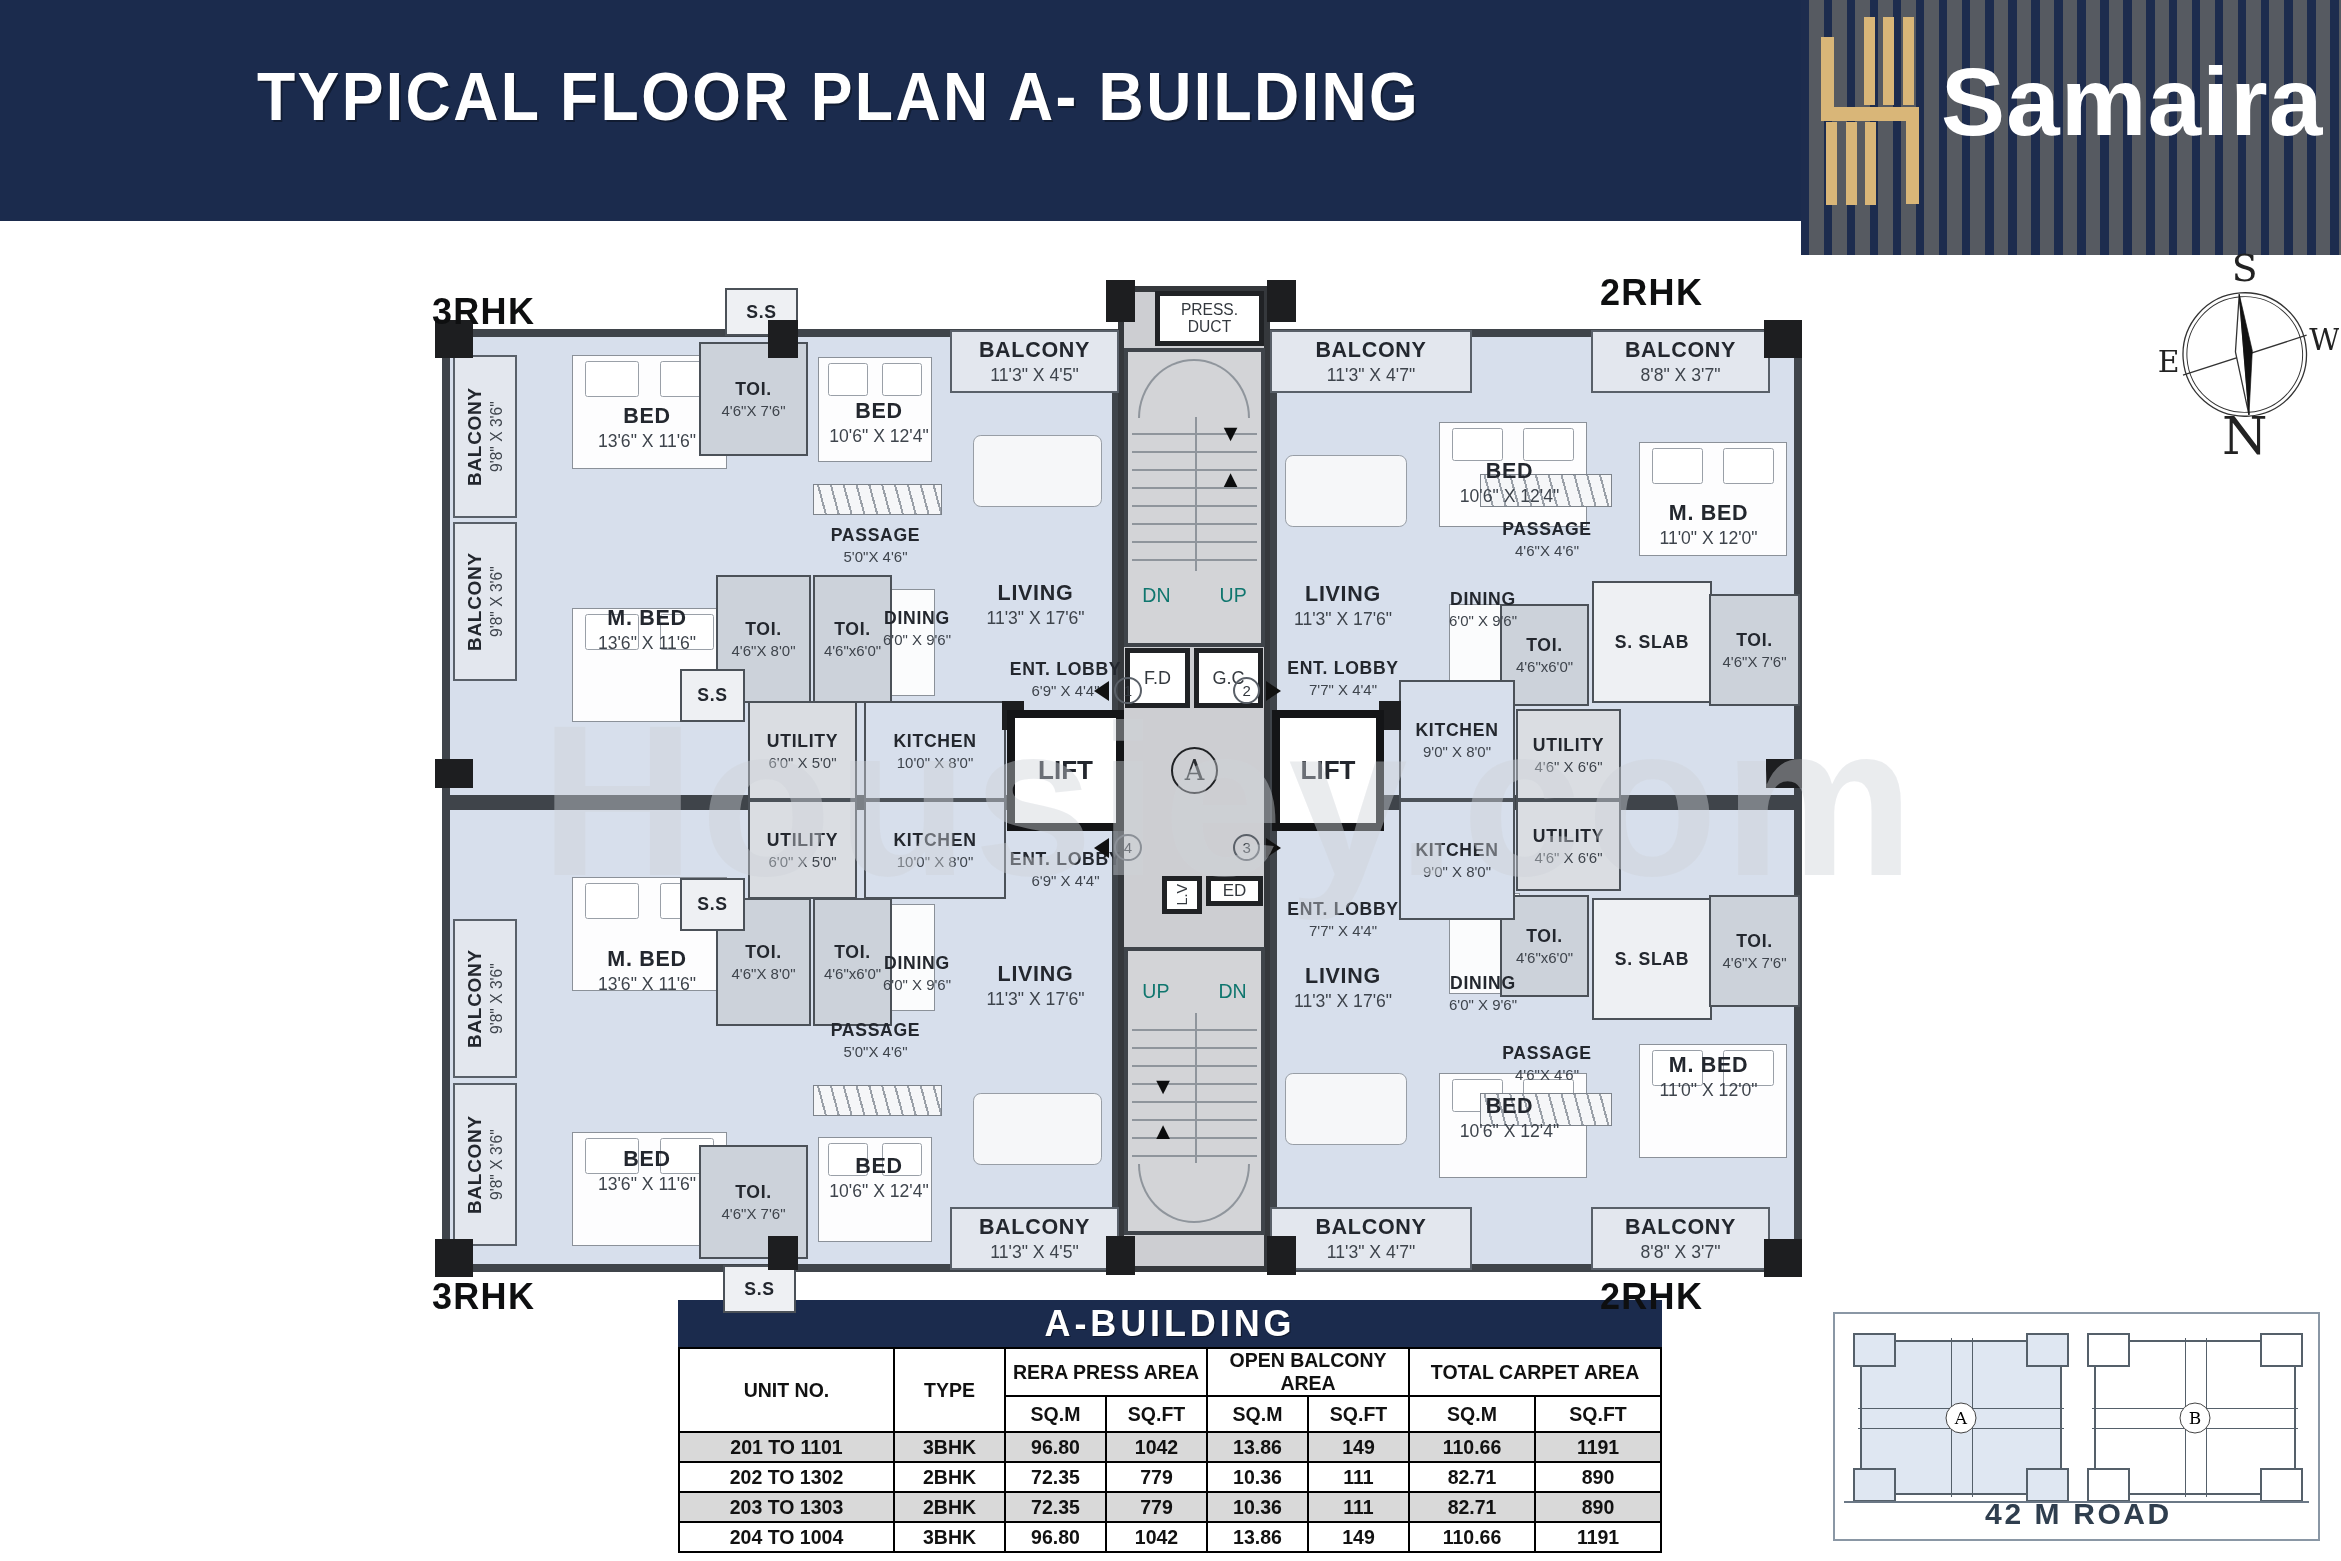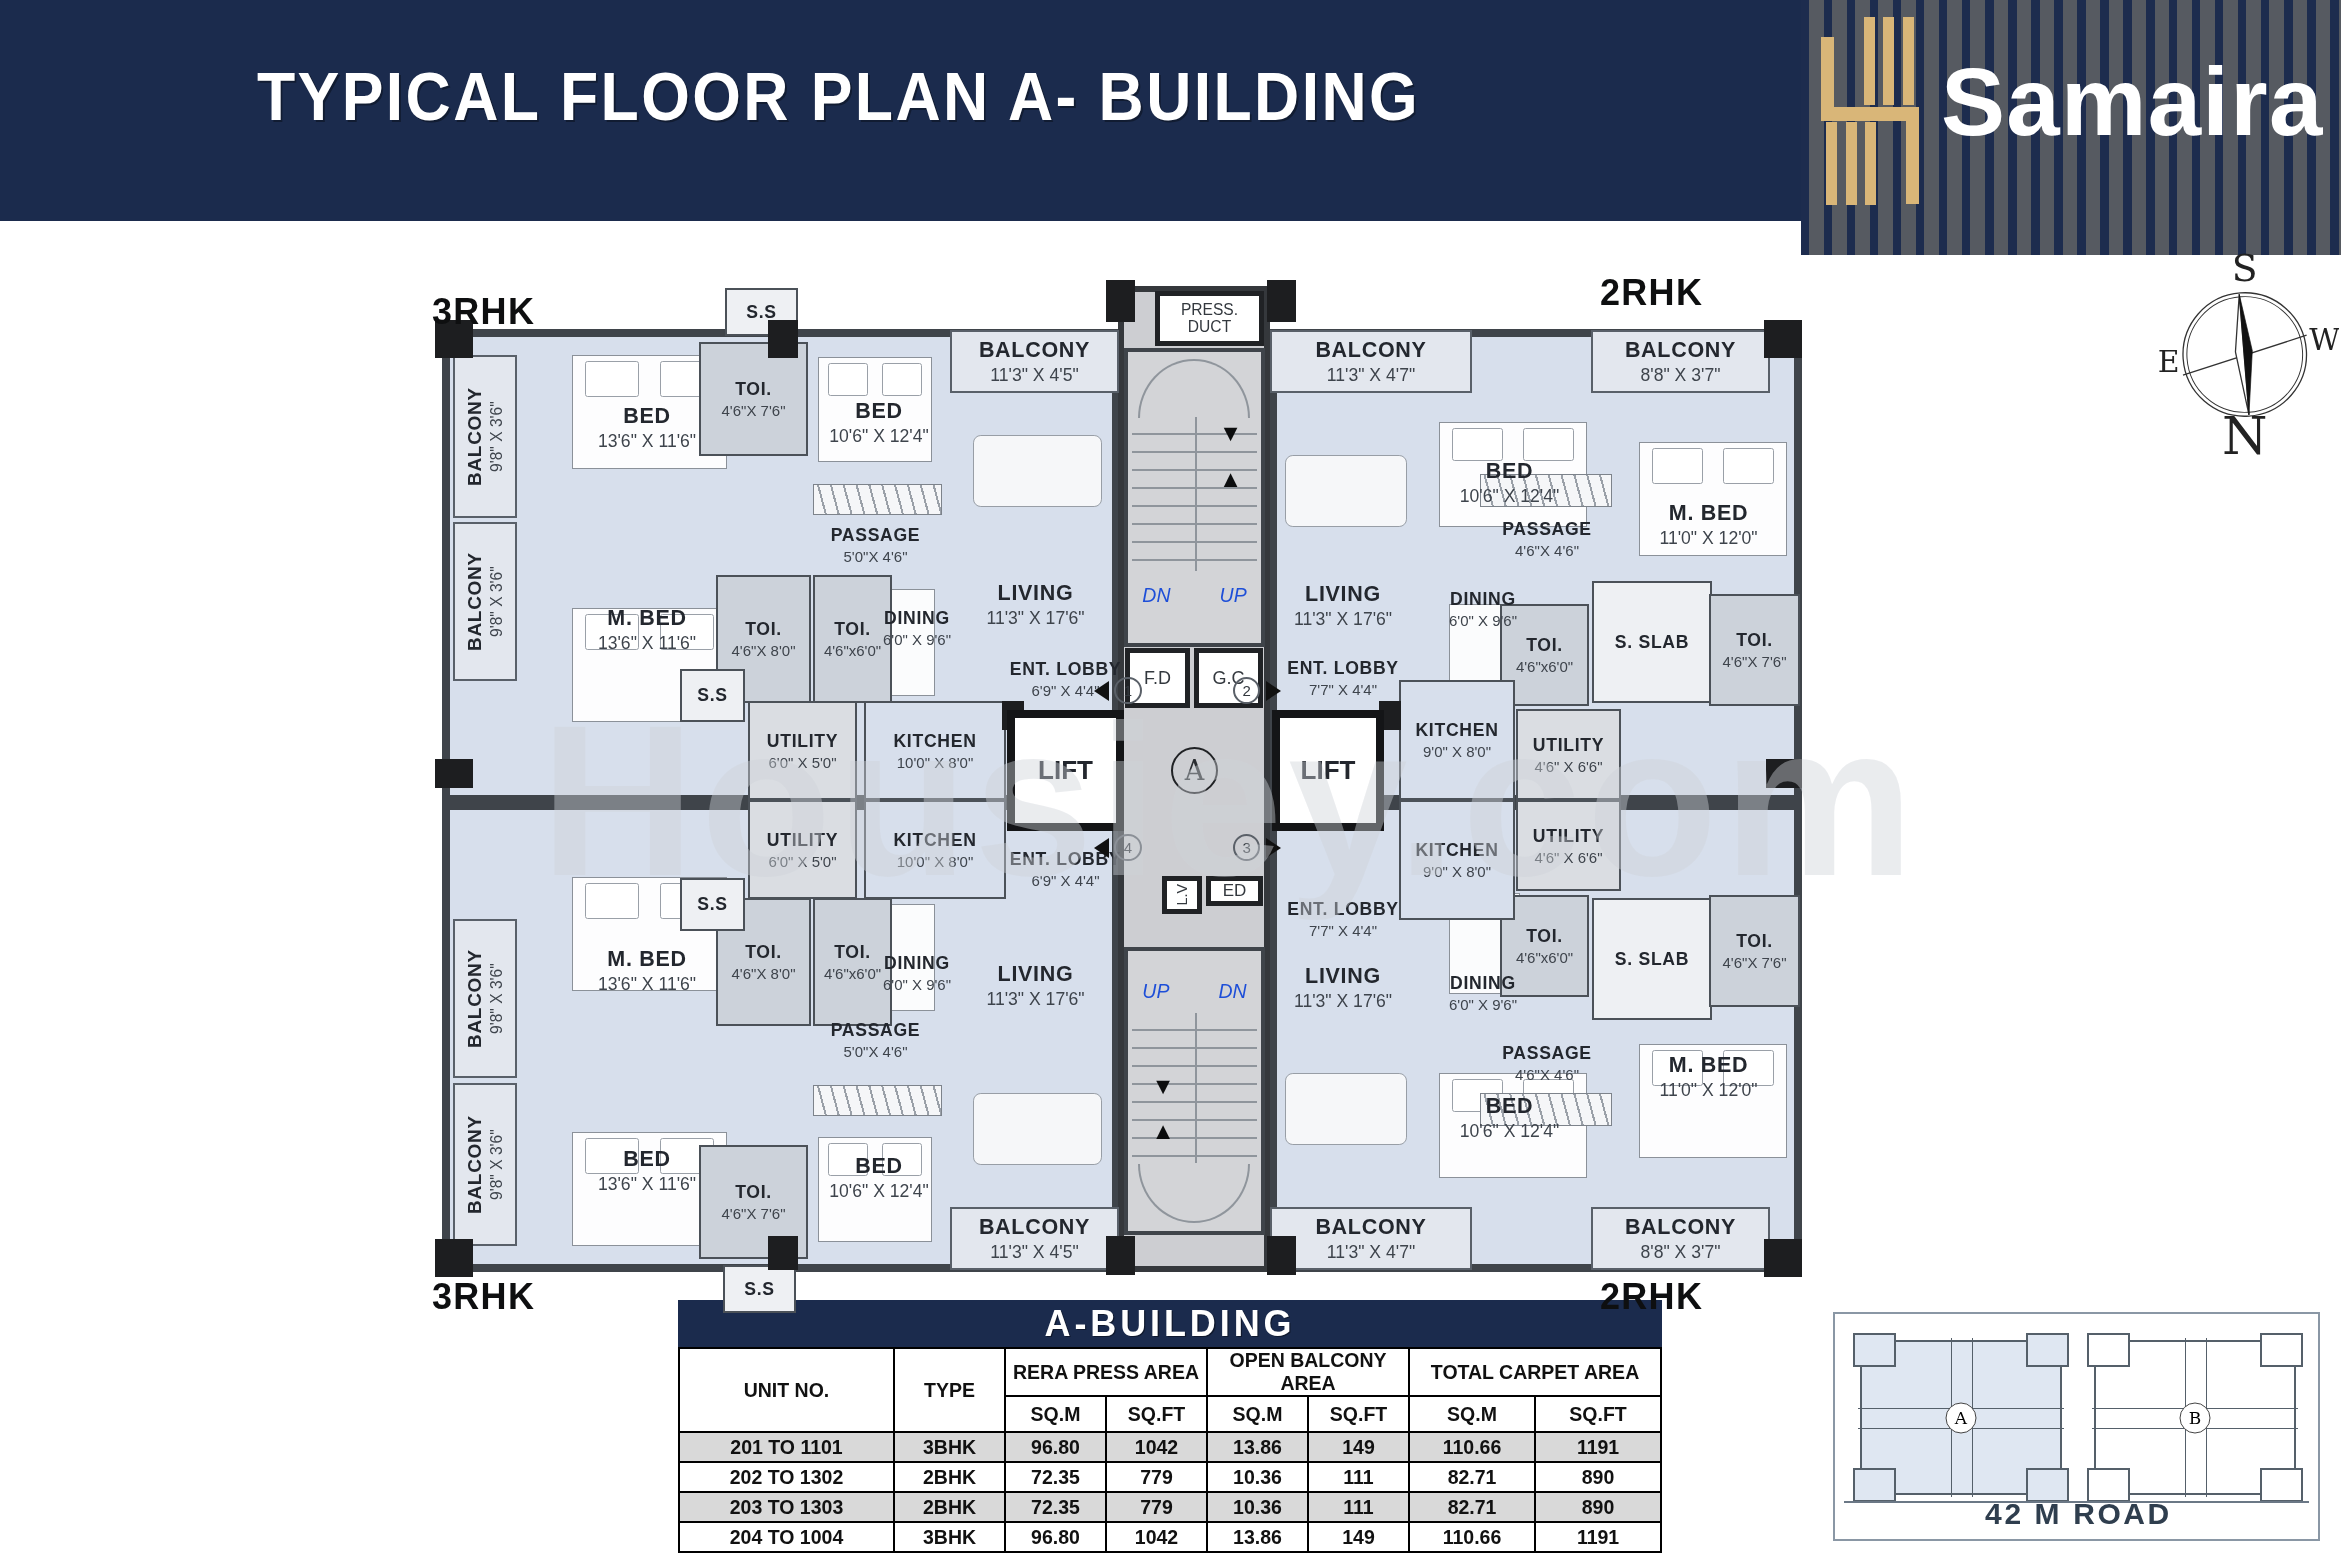--- a/index.html
+++ b/index.html
@@ -48,21 +48,21 @@
   .sofa{position:absolute;background:#f6f7f9;border:1.3px solid #989ea6;border-radius:7.8px;z-index:6;}
   .dtable{position:absolute;background:#fbfcfd;border:1.3px solid #8b9199;z-index:6;}
 
   
   .stair{position:absolute;background:#d3d4d7;border:4.6px solid #3f444a;box-sizing:border-box;z-index:15;}
   .steps{position:absolute;left:3.9px;right:3.9px;background:repeating-linear-gradient(180deg,transparent 0 16.3px,#8f959c 16.3px 18px);}
   .sdiv{position:absolute;left:50%;width:2px;background:#8f959c;}
   .arc{position:absolute;border:2px solid #8f959c;background:transparent;}
   .arc.up{border-bottom:none;border-radius:50% 50% 0 0/100% 100% 0 0;}
   .arc.dn{border-top:none;border-radius:0 0 50% 50%/0 0 100% 100%;}
-  .stxt{position:absolute;font-size:19.5px;color:#1d4ed8;z-index:16;font-weight:normal;font-style:italic;}
+  .stxt{position:absolute;font-size:19.5px;color:#0f766e;z-index:16;font-weight:normal;}
   .sarrow{position:absolute;font-size:23.4px;color:#0c0d0e;z-index:16;line-height:1;}
   .corebox{position:absolute;background:#fff;border:5.2px solid #202225;box-sizing:border-box;z-index:18;
            display:flex;align-items:center;justify-content:center;text-align:center;
            font-size:18px;color:#33383e;}
   .lift{position:absolute;background:#fff;border:8.5px solid #141517;box-sizing:border-box;z-index:20;
         display:flex;align-items:center;justify-content:center;font-size:26px;font-weight:bold;color:#23272e;}
   .badge{position:absolute;width:43px;height:43px;border:2.6px solid #202225;border-radius:50%;z-index:22;
          background:#cdced2;display:flex;align-items:center;justify-content:center;
          font-family:"DejaVu Serif",serif;font-size:27px;color:#2a2d31;}
   .mk{position:absolute;display:flex;align-items:center;gap:5.2px;z-index:30;}

